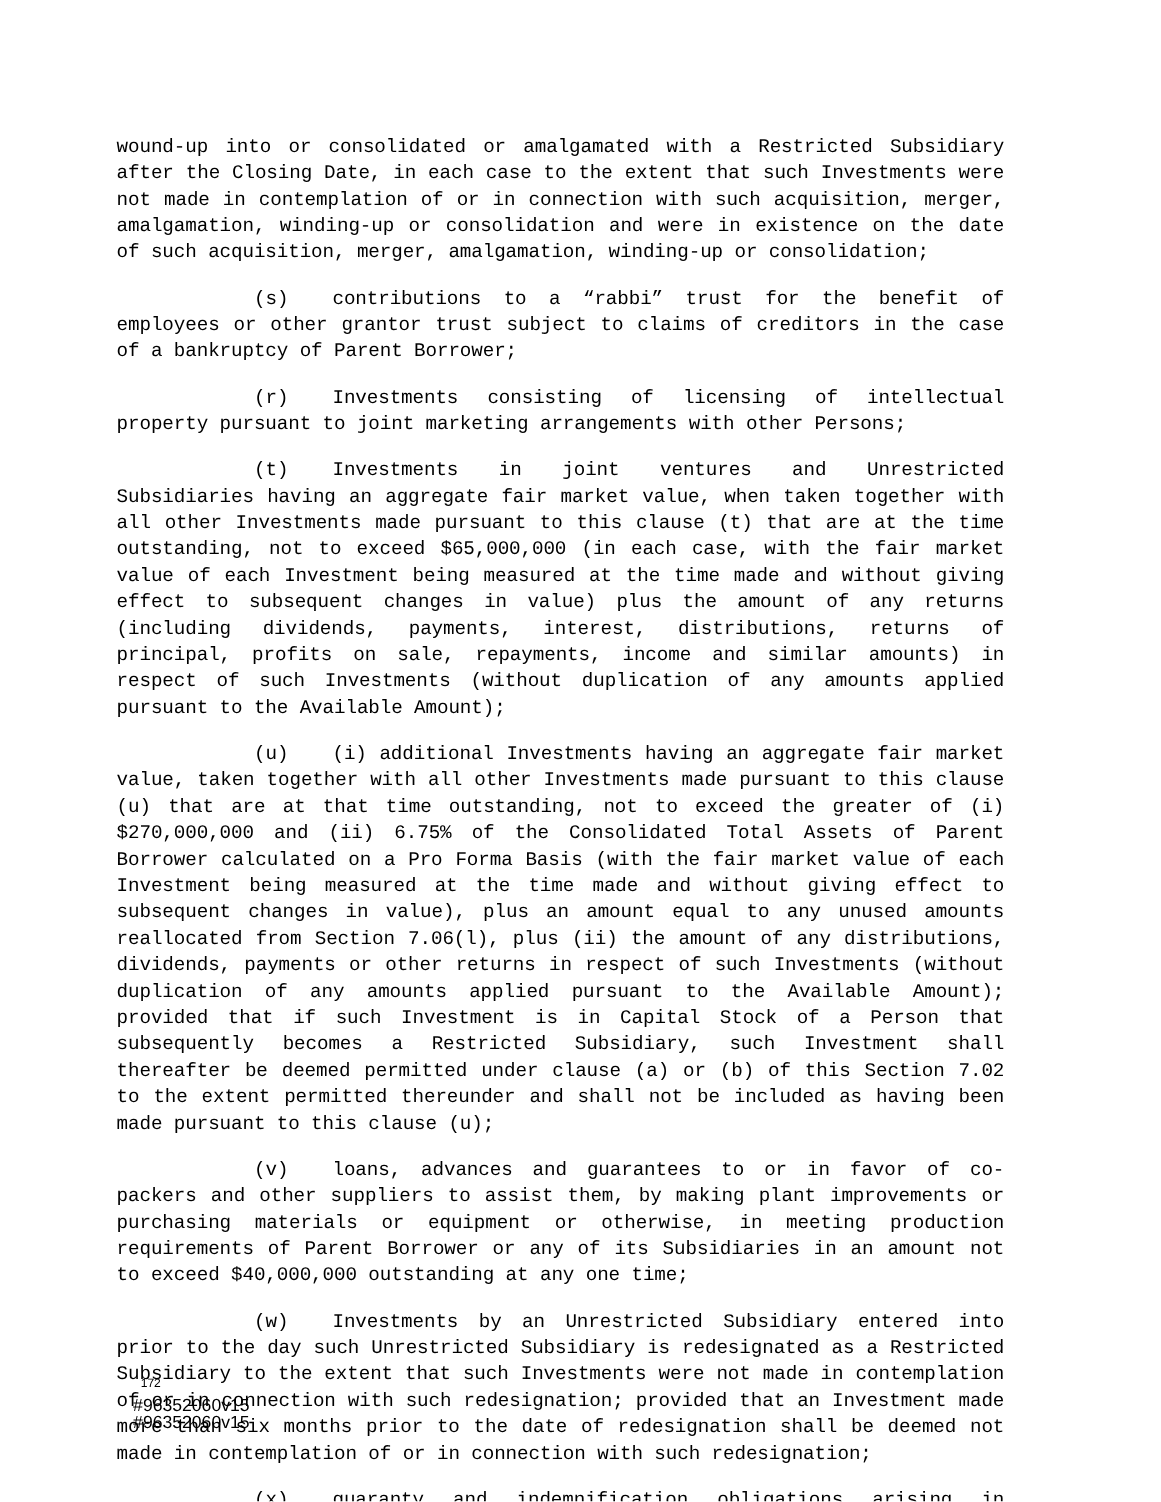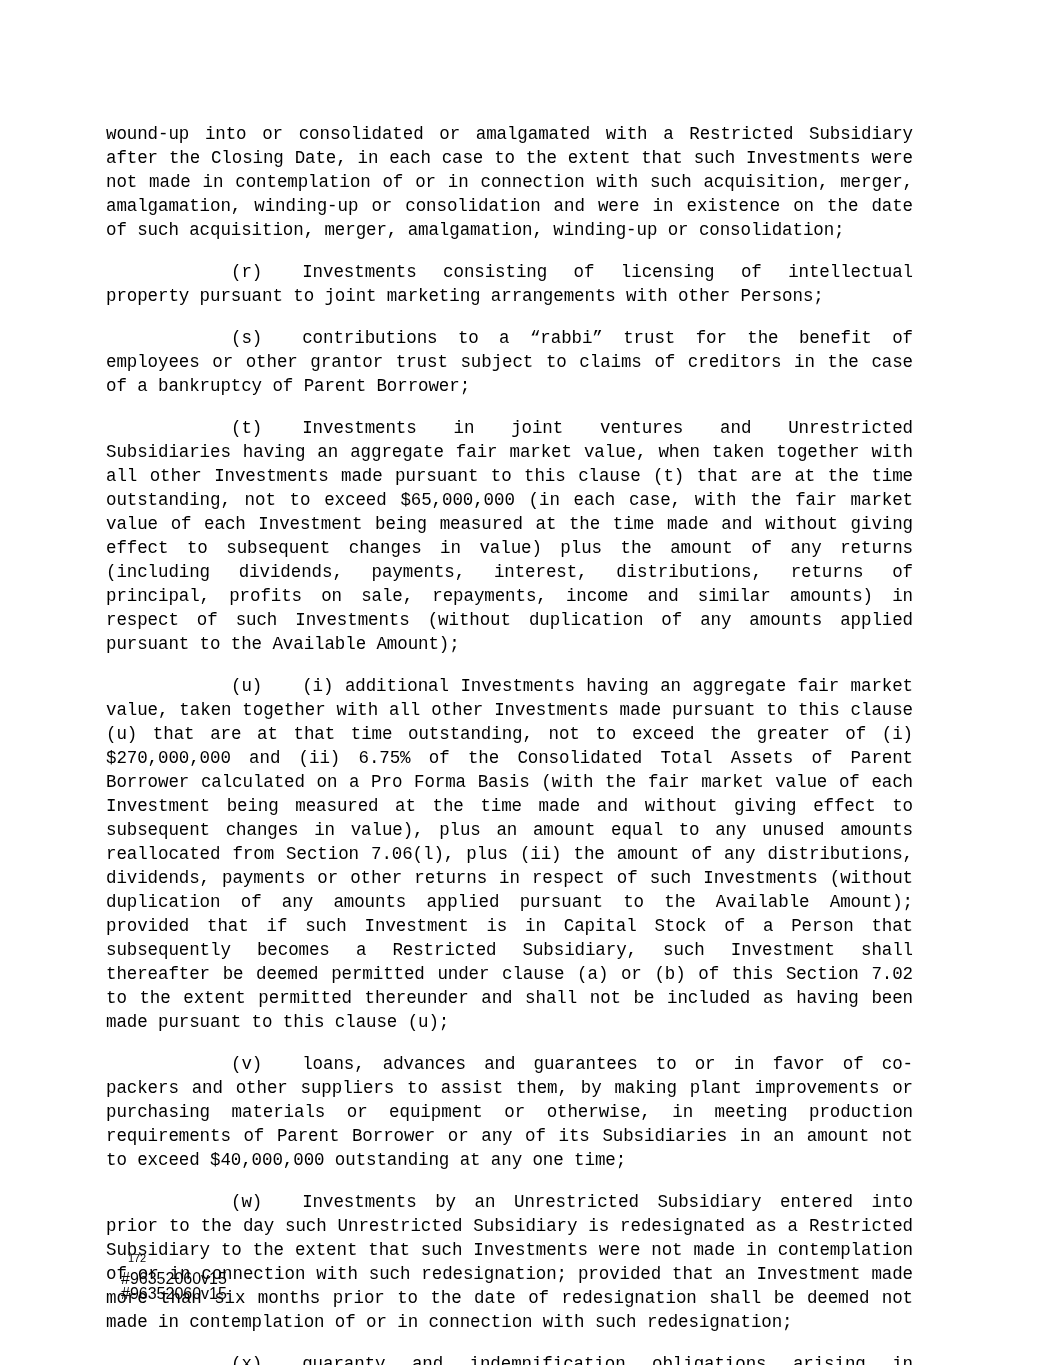--- a/index.html
+++ b/index.html
@@ -55,22 +55,22 @@
     letter-spacing: 0;
   }
 </style>
 </head>
 <body>
 
 <div class="doc-page">
   <div class="content">
     <p class="body-par intro">wound-up into or consolidated or amalgamated with a Restricted Subsidiary after the Closing Date, in each case to the extent that such Investments were not made in contemplation of or in connection with such acquisition, merger, amalgamation, winding-up or consolidation and were in existence on the date of such acquisition, merger, amalgamation, winding-up or consolidation;</p>
     <div id="clause-list">
+        <p class="body-par clause"><span class="clause-label">(s)</span><span class="tab-gap"></span><span class="clause-text">contributions to a “rabbi” trust for the benefit of employees or other grantor trust subject to claims of creditors in the case of a bankruptcy of Parent Borrower;</span></p>
         <p class="body-par clause"><span class="clause-label">(r)</span><span class="tab-gap"></span><span class="clause-text">Investments consisting of licensing of intellectual property pursuant to joint marketing arrangements with other Persons;</span></p>
-        <p class="body-par clause"><span class="clause-label">(s)</span><span class="tab-gap"></span><span class="clause-text">contributions to a “rabbi” trust for the benefit of employees or other grantor trust subject to claims of creditors in the case of a bankruptcy of Parent Borrower;</span></p>
         <p class="body-par clause"><span class="clause-label">(t)</span><span class="tab-gap"></span><span class="clause-text">Investments in joint ventures and Unrestricted Subsidiaries having an aggregate fair market value, when taken together with all other Investments made pursuant to this clause (t) that are at the time outstanding, not to exceed $65,000,000 (in each case, with the fair market value of each Investment being measured at the time made and without giving effect to subsequent changes in value) plus the amount of any returns (including dividends, payments, interest, distributions, returns of principal, profits on sale, repayments, income and similar amounts) in respect of such Investments (without duplication of any amounts applied pursuant to the Available Amount);</span></p>
         <p class="body-par clause"><span class="clause-label">(u)</span><span class="tab-gap"></span><span class="clause-text">(i) additional Investments having an aggregate fair market value, taken together with all other Investments made pursuant to this clause (u) that are at that time outstanding, not to exceed the greater of (i) $270,000,000 and (ii) 6.75% of the Consolidated Total Assets of Parent Borrower calculated on a Pro Forma Basis (with the fair market value of each Investment being measured at the time made and without giving effect to subsequent changes in value), plus an amount equal to any unused amounts reallocated from Section 7.06(l), plus (ii) the amount of any distributions, dividends, payments or other returns in respect of such Investments (without duplication of any amounts applied pursuant to the Available Amount); provided that if such Investment is in Capital Stock of a Person that subsequently becomes a Restricted Subsidiary, such Investment shall thereafter be deemed permitted under clause (a) or (b) of this Section 7.02 to the extent permitted thereunder and shall not be included as having been made pursuant to this clause (u);</span></p>
         <p class="body-par clause"><span class="clause-label">(v)</span><span class="tab-gap"></span><span class="clause-text">loans, advances and guarantees to or in favor of co-packers and other suppliers to assist them, by making plant improvements or purchasing materials or equipment or otherwise, in meeting production requirements of Parent Borrower or any of its Subsidiaries in an amount not to exceed $40,000,000 outstanding at any one time;</span></p>
         <p class="body-par clause"><span class="clause-label">(w)</span><span class="tab-gap"></span><span class="clause-text">Investments by an Unrestricted Subsidiary entered into prior to the day such Unrestricted Subsidiary is redesignated as a Restricted Subsidiary to the extent that such Investments were not made in contemplation of or in connection with such redesignation; provided that an Investment made more than six months prior to the date of redesignation shall be deemed not made in contemplation of or in connection with such redesignation;</span></p>
         <p class="body-par clause"><span class="clause-label">(x)</span><span class="tab-gap"></span><span class="clause-text">guaranty and indemnification obligations arising in connection with surety bonds issued in the ordinary course of business;</span></p>
       </div>
   </div>
 
   <div class="footer">
     <div class="page-number">172</div>

